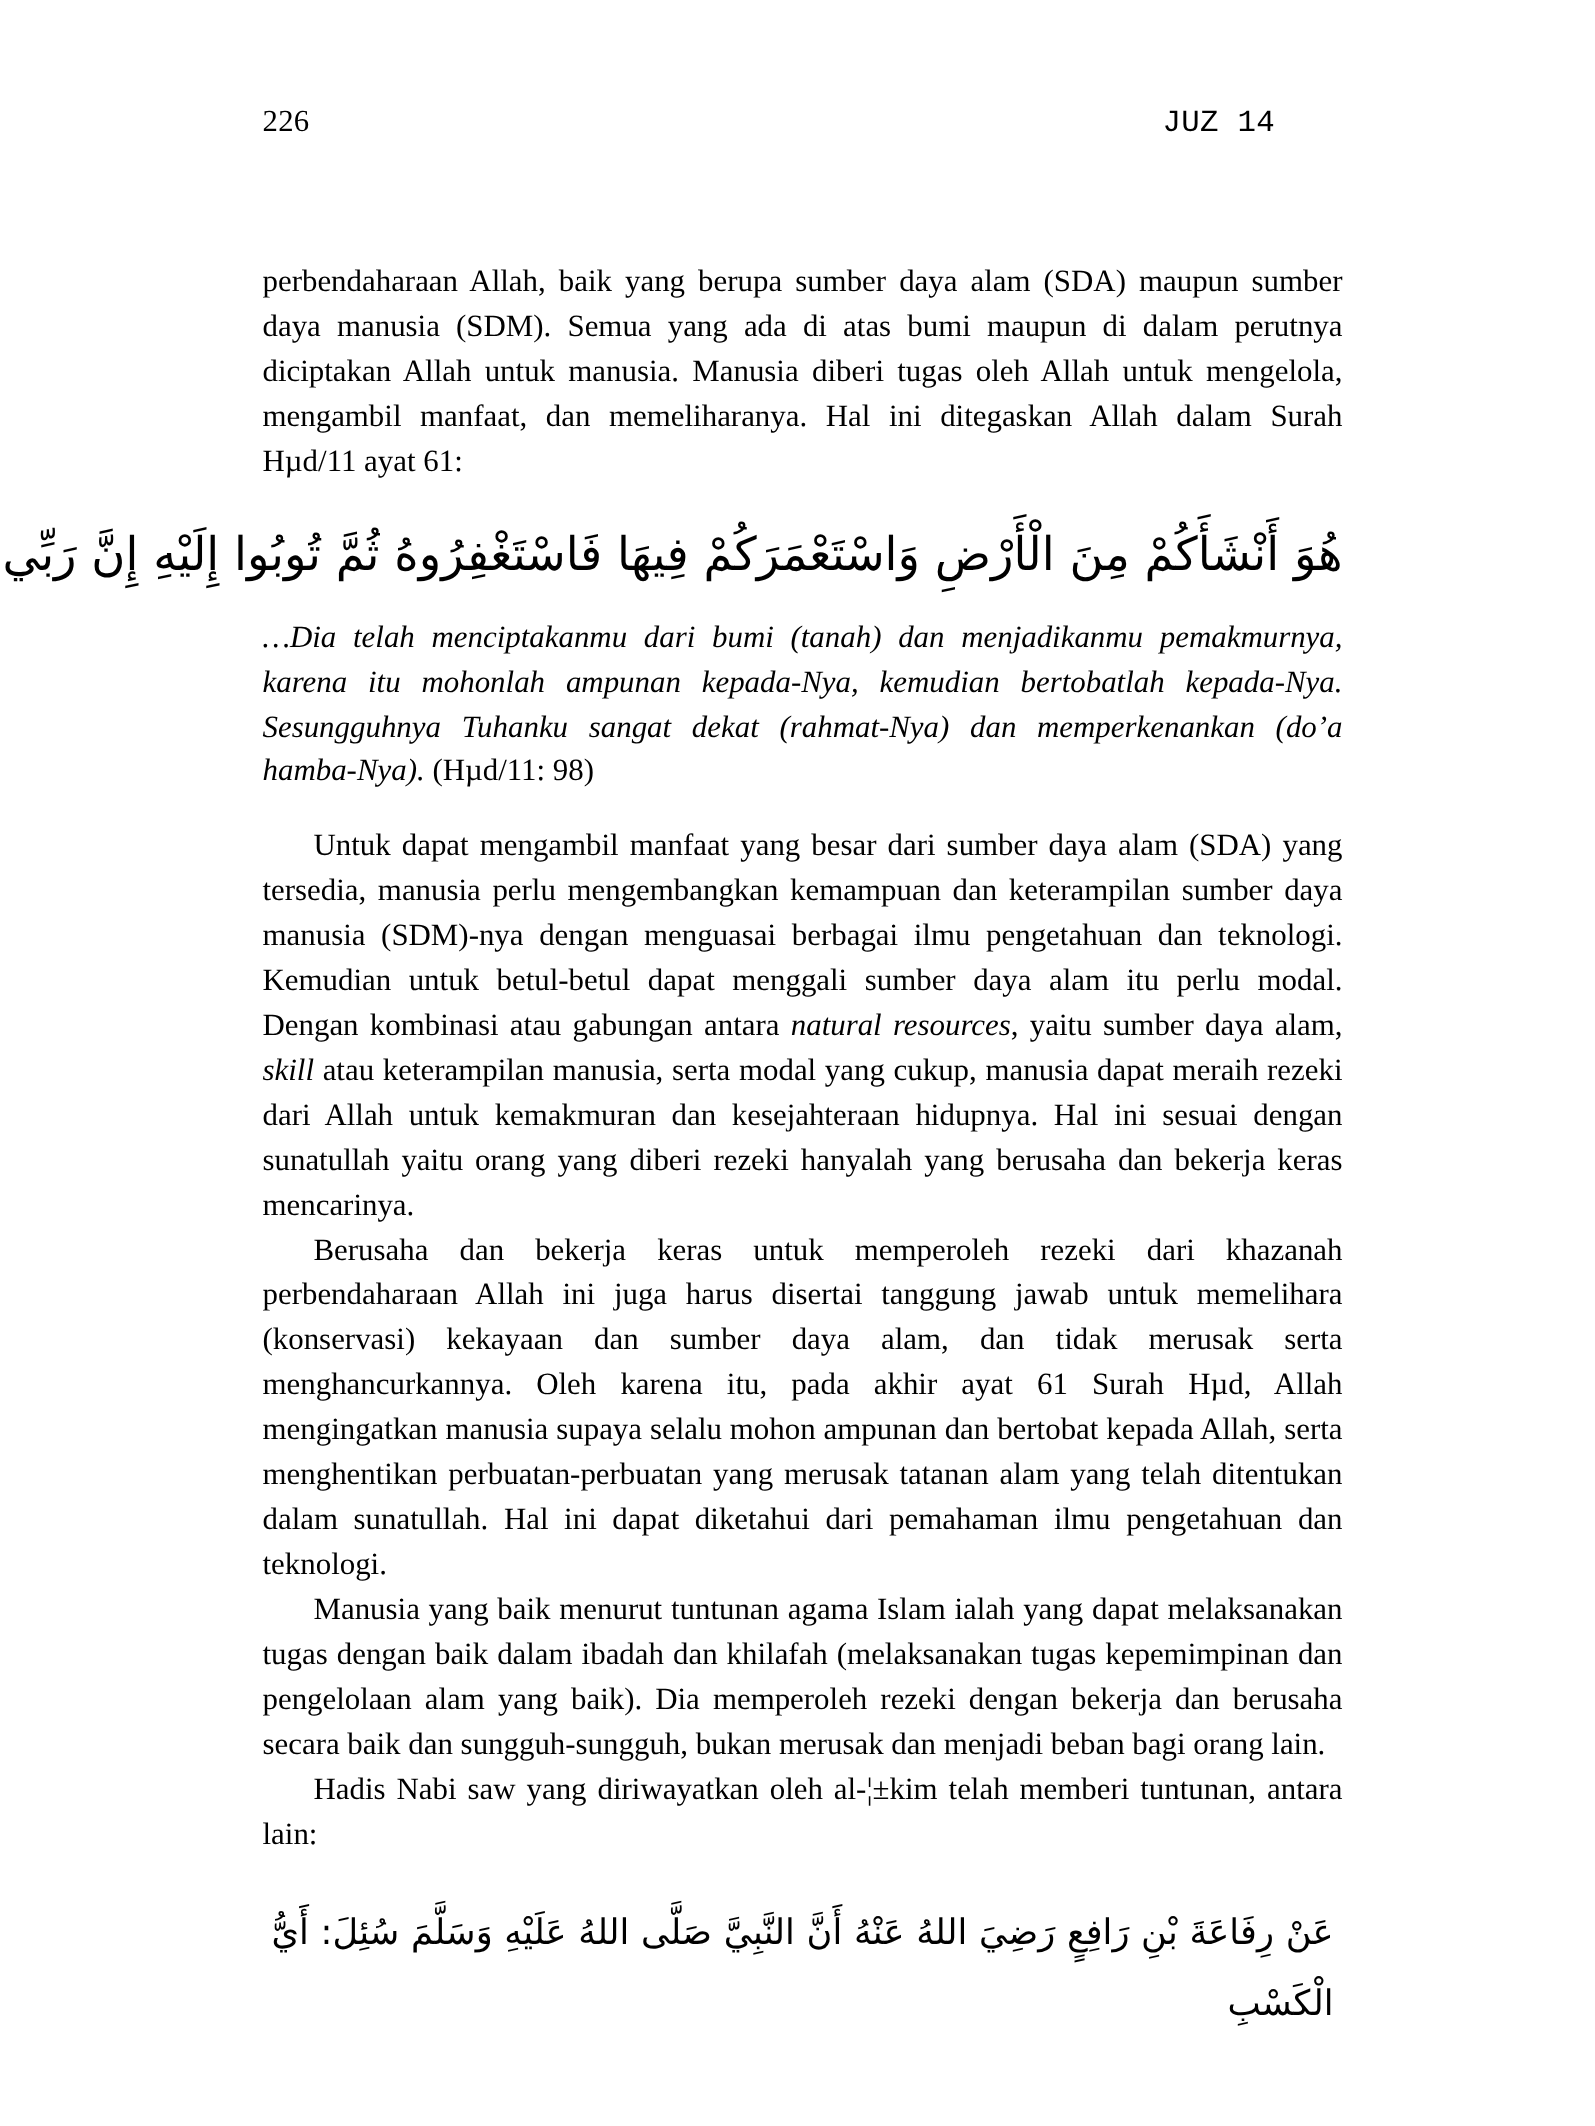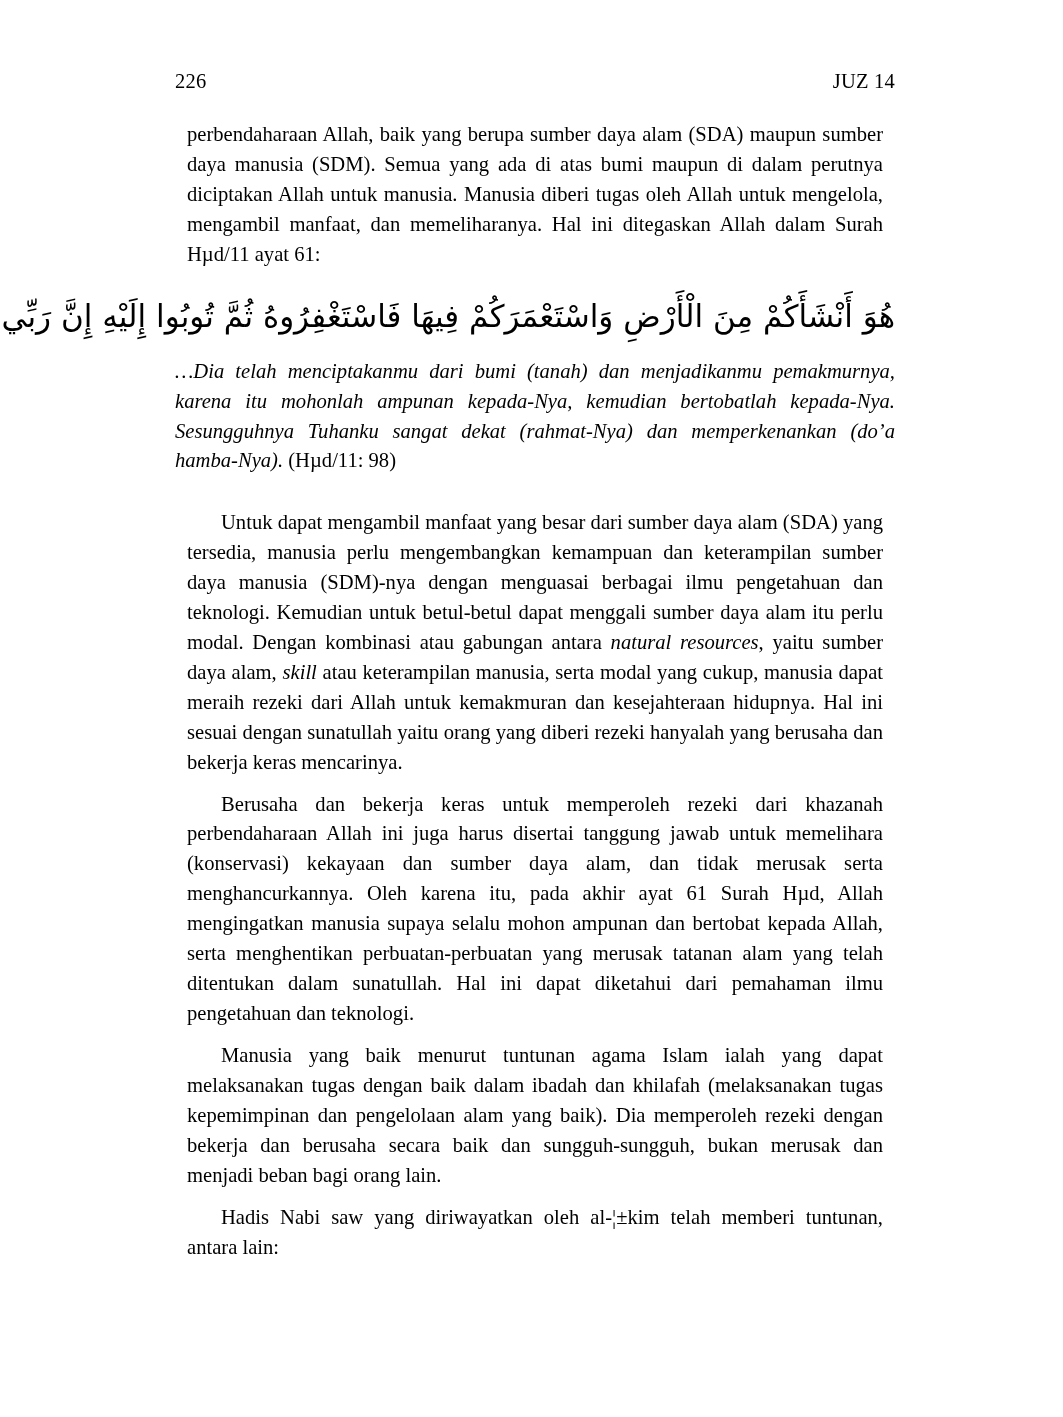--- a/index.html
+++ b/index.html
@@ -23,41 +23,42 @@
     height: 1417px;
     box-sizing: border-box;
     padding: 70px 168px 40px 175px;
   }
   .running-head {
     display: flex;
     align-items: baseline;
     justify-content: space-between;
     font-size: 20.5px;
     letter-spacing: 0.2px;
-    margin-bottom: 27px;
+    margin-bottom: 80px;
   }
   .running-head .folio-left {
     width: 120px;
     text-align: left;
   }
   .running-head .head-center {
     flex: 1;
     text-align: center;
     letter-spacing: 0.6px;
   }
   .running-head .folio-right {
     width: 120px;
-    text-align: right;
+    text-align: left;
+    font-family: Liberation Mono, monospace;
   }
   p.body {
     font-size: 20.6px;
     line-height: 1.455;
     text-align: justify;
     text-justify: inter-word;
-    margin: 12px;
+    margin: 0;
     hyphens: none;
   }
   p.body.indent {
     text-indent: 34px;
   }
   .arabic-verse {
     direction: rtl;
     text-align: center;
     font-family: "DejaVu Sans", "Liberation Sans", sans-serif;
     font-size: 31px;
@@ -119,15 +120,16 @@
 
   <p class="body indent"><span>Untuk dapat mengambil manfaat yang besar dari sumber daya alam (SDA) yang tersedia, manusia perlu mengembangkan kemampuan dan keterampilan sumber daya manusia (SDM)-nya dengan menguasai berbagai ilmu pengetahuan dan teknologi. Kemudian untuk betul-betul dapat menggali sumber daya alam itu perlu modal. Dengan kombinasi atau gabungan antara </span><span class="it">natural resources</span><span>, yaitu sumber daya alam, </span><span class="it">skill</span><span> atau keterampilan manusia, serta modal yang cukup, manusia dapat meraih rezeki dari Allah untuk kemakmuran dan kesejahteraan hidupnya. Hal ini sesuai dengan sunatullah yaitu orang yang diberi rezeki hanyalah yang berusaha dan bekerja keras mencarinya.</span></p>
 
   <p class="body indent">Berusaha dan bekerja keras untuk memperoleh rezeki dari khazanah perbendaharaan Allah ini juga harus disertai tanggung jawab untuk memelihara (konservasi) kekayaan dan sumber daya alam, dan tidak merusak serta menghancurkannya. Oleh karena itu, pada akhir ayat 61 Surah Hµd, Allah mengingatkan manusia supaya selalu mohon ampunan dan bertobat kepada Allah, serta menghentikan perbuatan-perbuatan yang merusak tatanan alam yang telah ditentukan dalam sunatullah. Hal ini dapat diketahui dari pemahaman ilmu pengetahuan dan teknologi.</p>
 
   <p class="body indent">Manusia yang baik menurut tuntunan agama Islam ialah yang dapat melaksanakan tugas dengan baik dalam ibadah dan khilafah (melaksanakan tugas kepemimpinan dan pengelolaan alam yang baik). Dia memperoleh rezeki dengan bekerja dan berusaha secara baik dan sungguh-sungguh, bukan merusak dan menjadi beban bagi orang lain.</p>
 
   <p class="body indent">Hadis Nabi saw yang diriwayatkan oleh al-¦±kim telah memberi tuntunan, antara lain:</p>
 
   <div class="hadith">
+    <span class="line l1">عَنْ رِفَاعَةَ بْنِ رَافِعٍ رَضِيَ اللهُ عَنْهُ أَنَّ النَّبِيَّ صَلَّى اللهُ عَلَيْهِ وَسَلَّمَ سُئِلَ: أَيُّ الْكَسْبِ</span>
   </div>
 
 </div>
 
 </body></html>

